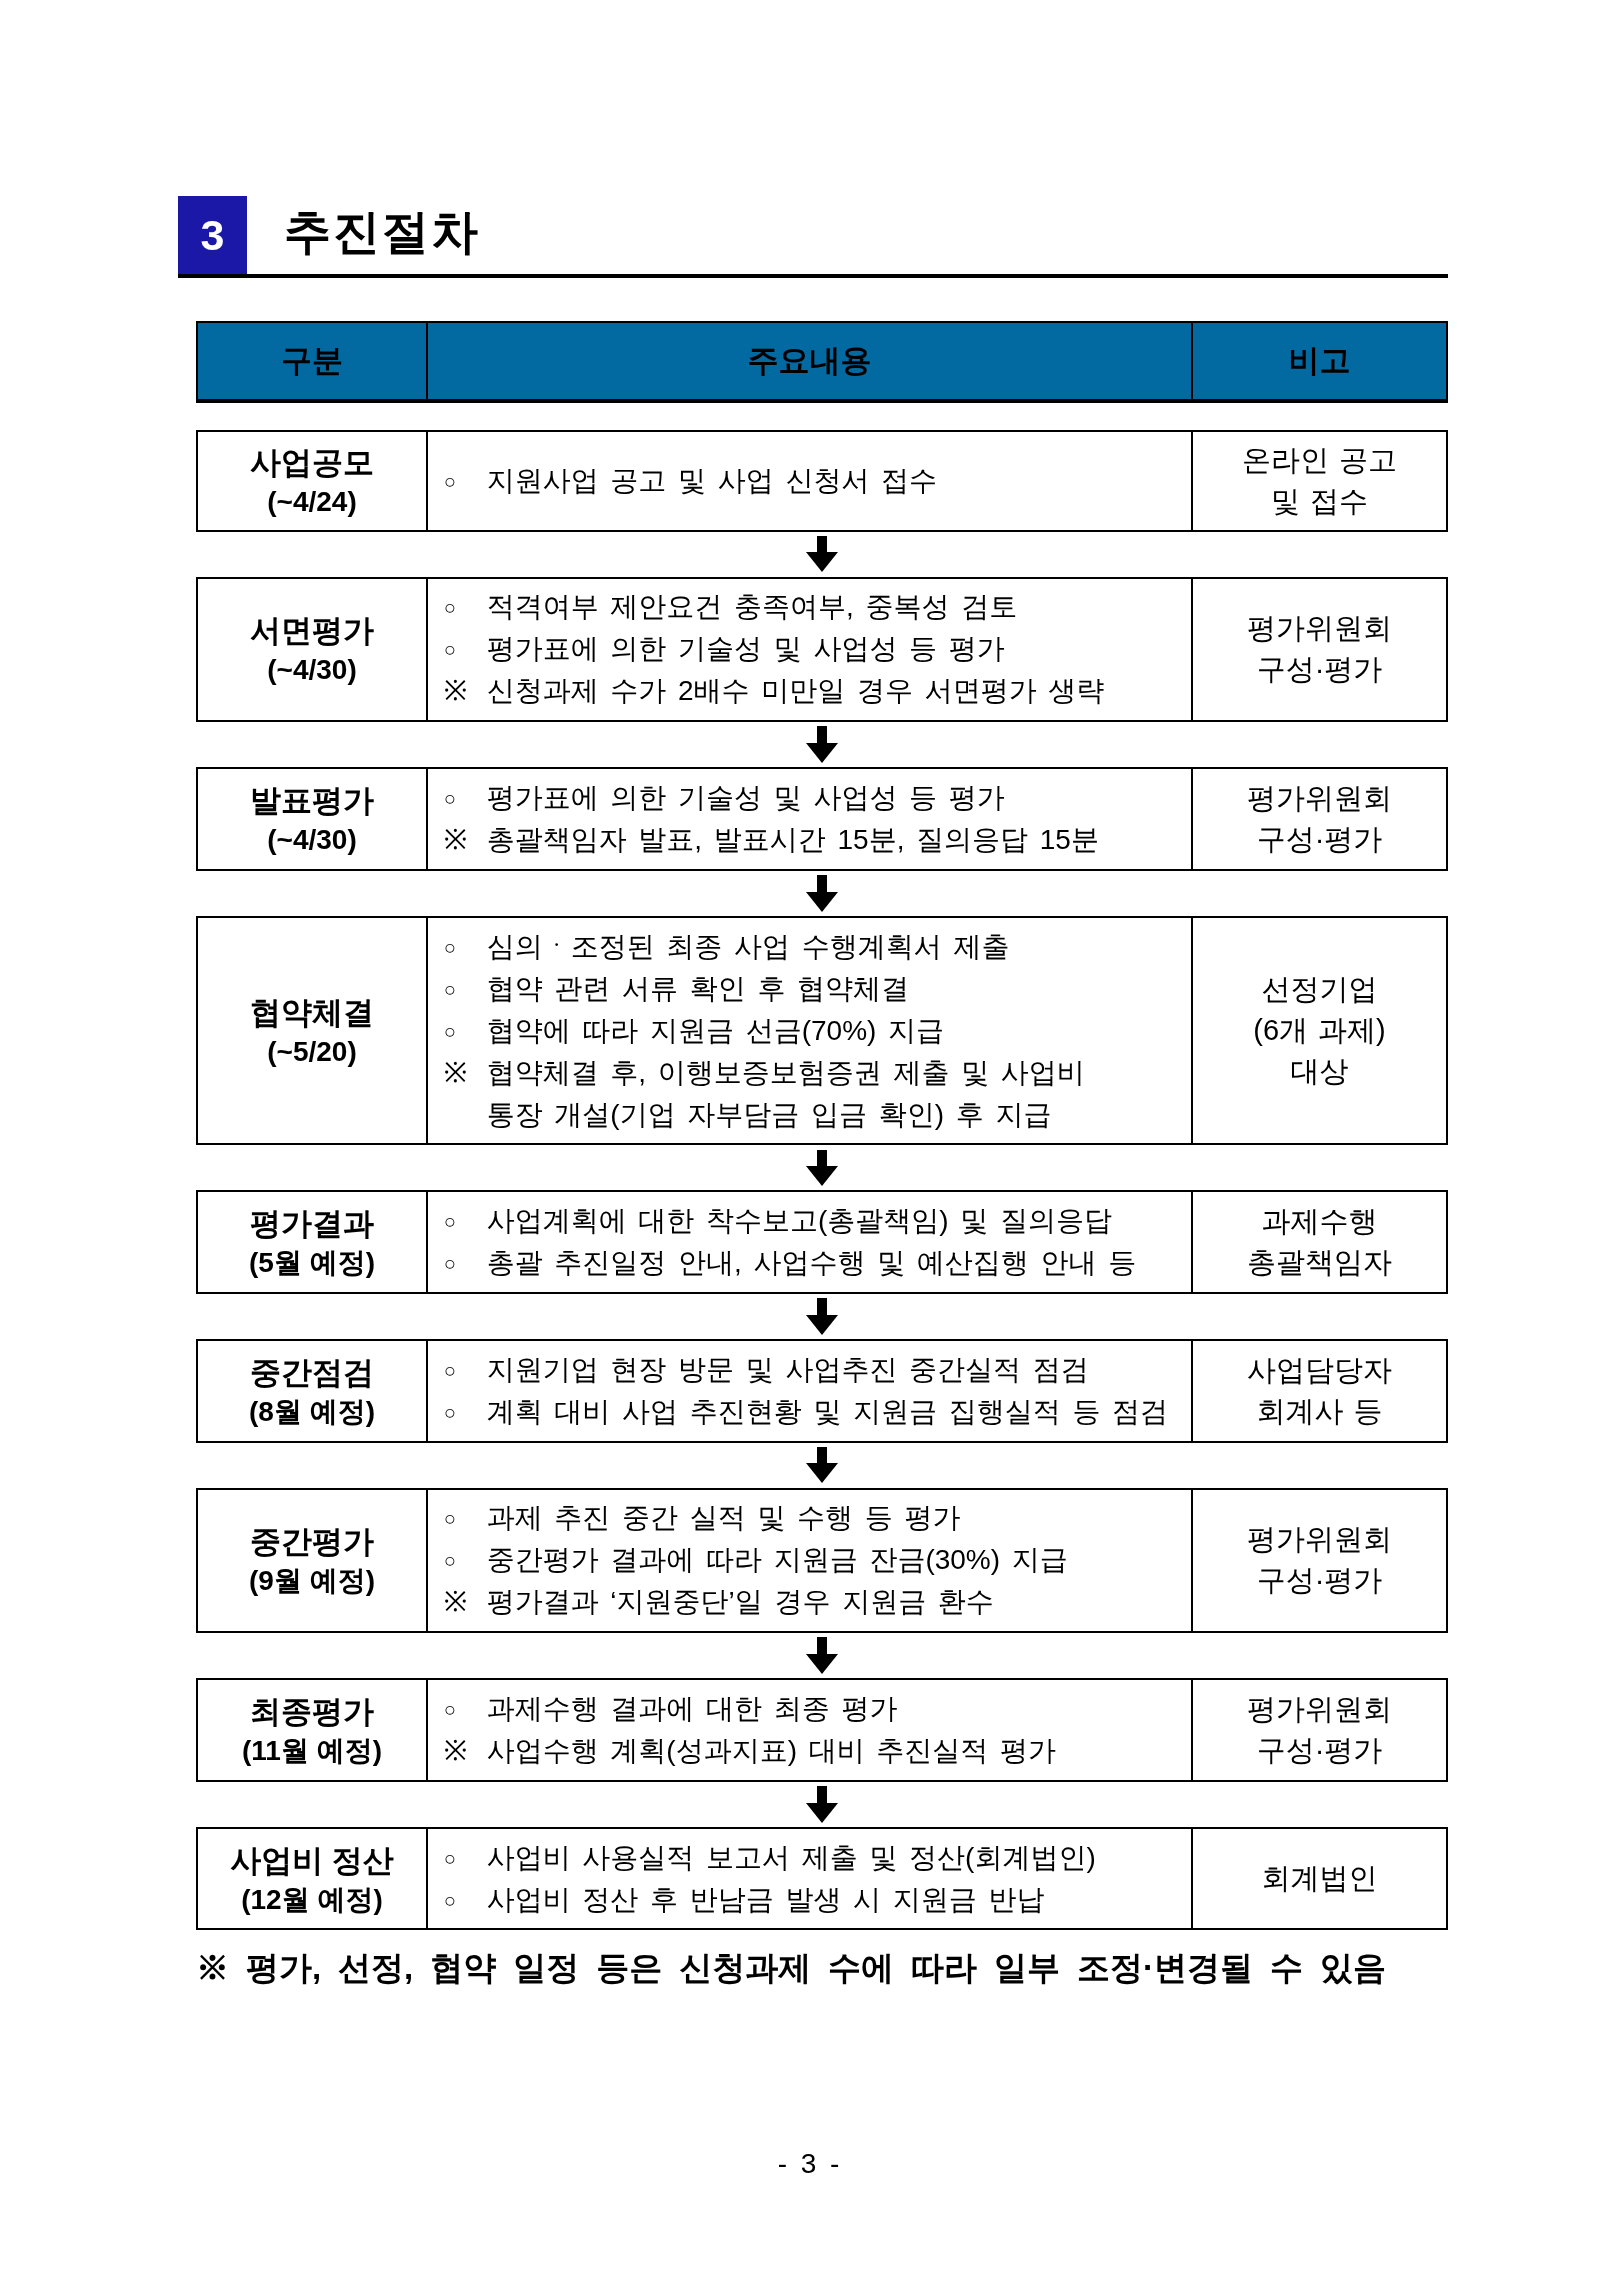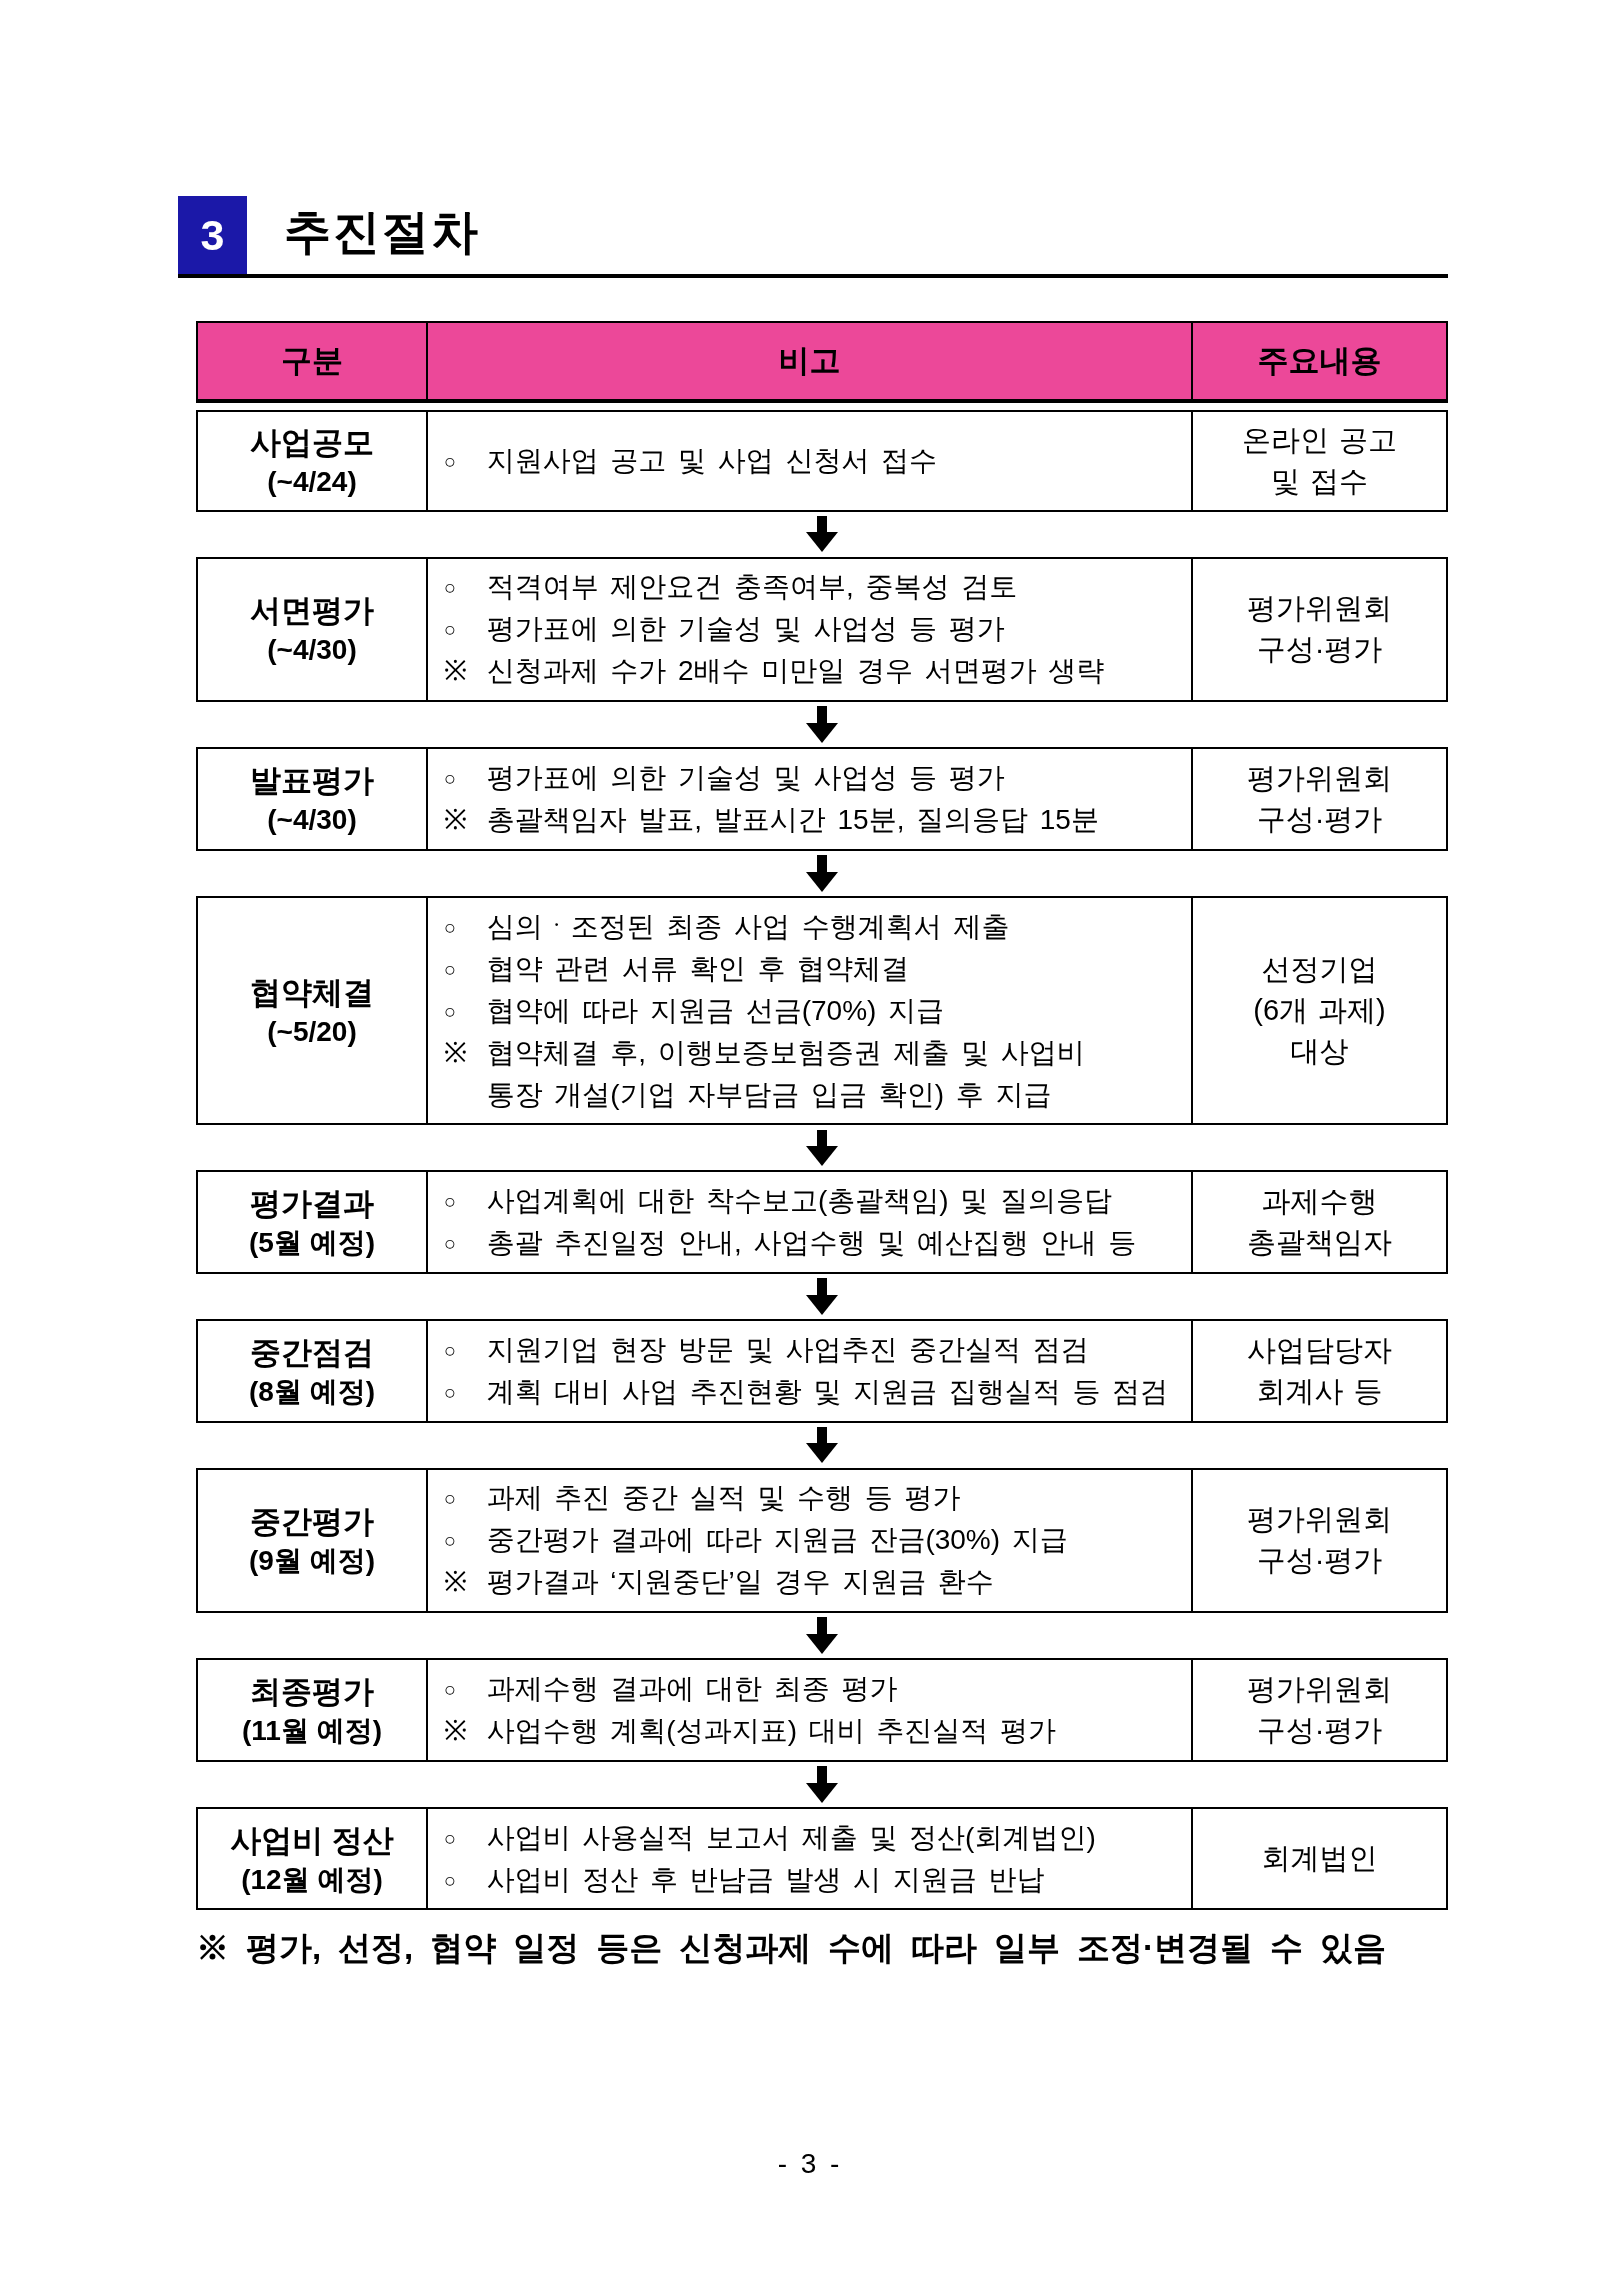--- a/index.html
+++ b/index.html
@@ -30,24 +30,24 @@
     margin-left:37px; margin-bottom:9.8px;
     font-size:47px; font-weight:bold;
     letter-spacing:2px;
   }
 
   
   .ptable { position:absolute; left:196px; top:321px; width:1252px; }
 
   .phead {
     display:grid; grid-template-columns:230px 765px 253px;
-    background:#ec4899;
+    background:#0369a1;
     border:2px solid #000; border-bottom:4.9px solid #000;
     height:82px;
-    margin-bottom:7px;
+    margin-bottom:27px;
   }
   .phead .hcell {
     display:flex; align-items:center; justify-content:center;
     font-size:31px; font-weight:bold;
     border-right:2px solid #000;
   }
   .phead .hcell:last-child { border-right:none; }
 
   .prow {
     display:grid; grid-template-columns:230px 765px 253px;
@@ -95,22 +95,22 @@
 
   <div class="title-block">
     <div class="num-badge">3</div>
     <div class="sec-title">추진절차</div>
   </div>
 
   <div class="ptable">
 
     <div class="phead">
       <div class="hcell">구분</div>
+      <div class="hcell">주요내용</div>
       <div class="hcell">비고</div>
-      <div class="hcell">주요내용</div>
     </div>
 
     <div class="prow">
       <div class="cell cat">
         <div class="cat-name">사업공모</div>
         <div class="cat-date">(~4/24)</div>
       </div>
       <div class="cell content">
         <div class="ln">
             <span class="mk mk-c">○</span>

